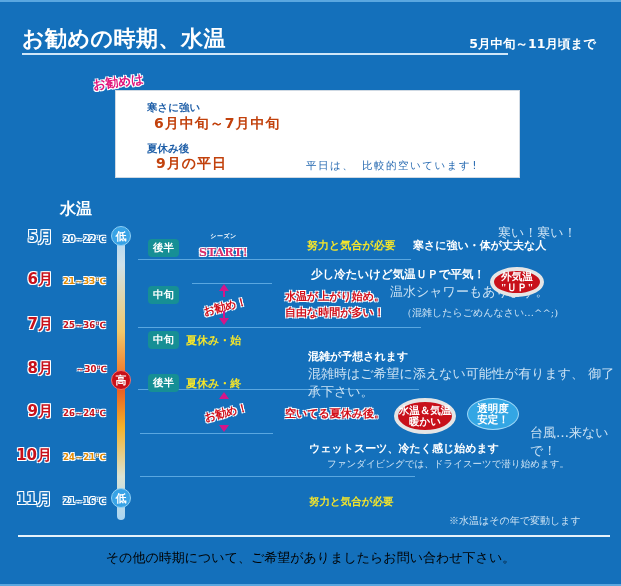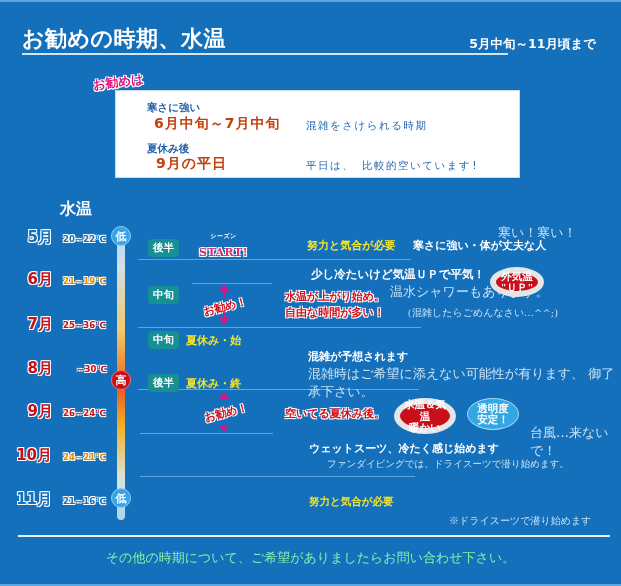--- a/index.html
+++ b/index.html
@@ -58,57 +58,56 @@
   .redout { color: #d3101b; font-weight: bold; font-size: 11px;
     text-shadow: -1px -1px 0 #fff, 1px -1px 0 #fff, -1px 1px 0 #fff, 1px 1px 0 #fff; }
   .recm { color: #d3101b; font-weight: bold; font-size: 11px; transform: rotate(-14deg);
     text-shadow: -1px -1px 0 #fff, 1px -1px 0 #fff, -1px 1px 0 #fff, 1px 1px 0 #fff; }
   .arrow-up { width: 0; height: 0; border-left: 5px solid transparent; border-right: 5px solid transparent; border-bottom: 7px solid #d4168a; }
   .arrow-down { width: 0; height: 0; border-left: 5px solid transparent; border-right: 5px solid transparent; border-top: 7px solid #d4168a; }
   .arrow-stem { width: 2px; background: #d4168a; }
 
   .oval { border-radius: 50%; display: flex; align-items: center; justify-content: center;
     text-align: center; font-weight: bold; line-height: 1.05; color: #fff; }
-  .oval-red { background: #c8101a; border: 6px solid #e5e5e5; font-size: 10.5px; font-family: Liberation Serif, serif; }
+  .oval-red { background: #c8101a; border: 4px solid #e5e5e5; font-size: 10.5px; font-family: Liberation Serif, serif; }
   .oval-blue { background: #33a6e4; border: 1px solid #9fd8f7; font-size: 10.5px; }
 
   .season { font-family: "DejaVu Serif", serif; font-weight: bold; }
   .season .small { font-size: 6px; color: #fff; display:block; text-align:center; letter-spacing: 0.5px; }
   .season .big { font-size: 11px; letter-spacing: 0.5px;
     text-shadow: -1px -1px 0 #fff, 1px -1px 0 #fff, -1px 1px 0 #fff, 1px 1px 0 #fff; }
 
   .foot-rule { left: 18px; top: 533px; width: 592px; height: 2px; background: #e6f2fb; }
   .footer { left: 0; width: 621px; top: 547px; text-align: center; font-size: 13px;
-    font-family: "DejaVu Serif", serif; color: #86efac; }
+    font-family: "DejaVu Serif", serif; color: #000000; }
 </style>
 </head>
 <body>
 
 <div class="abs title">お勧めの時期、水温</div>
 <div class="abs subtitle">5月中旬～11月頃まで</div>
 <div class="abs title-rule"></div>
 
 <div class="abs rec-box">
   <div class="abs rec-label" style="left:31px;top:10px;">寒さに強い</div>
   <div class="abs rec-period" style="left:38px;top:24px;">6月中旬～7月中旬</div>
-  <div class="abs rec-note" style="left:190px;top:28px;">混雑をさけられる時期</div>
 
   <div class="abs rec-label" style="left:31px;top:51px;">夏休み後</div>
   <div class="abs rec-period" style="left:40px;top:64px;">9月の平日</div>
   <div class="abs rec-note" style="left:190px;top:68px;">平日は、 比較的空いています!</div>
 </div>
 <div class="abs rec-tag">お勧めは</div>
 
 <div class="abs wt-title">水温</div>
 
 <div class="abs month blue" style="left:-2px;top:226px;">5月</div>
 <div class="abs temp blue" style="left:63px;top:232px;">20～22℃</div>
 
 <div class="abs month red" style="left:-2px;top:268px;">6月</div>
-<div class="abs temp orange" style="left:63px;top:274px;">21～19℃</div>
+<div class="abs temp orange" style="left:63px;top:274px;">21～33℃</div>
 
 <div class="abs month red" style="left:-2px;top:313px;">7月</div>
 <div class="abs temp red" style="left:63px;top:318px;">25～36℃</div>
 
 <div class="abs month red" style="left:-2px;top:357px;">8月</div>
 <div class="abs temp red" style="left:76px;top:362px;">～30℃</div>
 
 <div class="abs month red" style="left:-2px;top:400px;">9月</div>
 <div class="abs temp red" style="left:63px;top:406px;">26～24℃</div>
 
@@ -174,16 +173,16 @@
 <div class="abs oval oval-blue" style="left:467px;top:396px;width:52px;height:32px;flex-direction:column;">
   <span>透明度</span>
   <span>安定！</span>
 </div>
 <div class="abs note" style="left:530px;top:422px;">台風…来ないで！</div>
 
 <div class="abs white-b" style="left:309px;top:439px;">ウェットスーツ、冷たく感じ始めます</div>
 <div class="abs note" style="left:327px;top:456px;font-size:9.5px;">ファンダイビングでは、ドライスーツで潜り始めます。</div>
 
 <div class="abs yellow" style="left:309px;top:493px;font-size:10.5px;">努力と気合が必要</div>
-<div class="abs note" style="left:449px;top:512px;font-size:10px;">※ドライスーツで潜り始めます</div>
+<div class="abs note" style="left:449px;top:512px;font-size:10px;">※水温はその年で変動します</div>
 
 <div class="abs foot-rule"></div>
 <div class="abs footer">その他の時期について、ご希望がありましたらお問い合わせ下さい。</div>
 
 </body></html>

